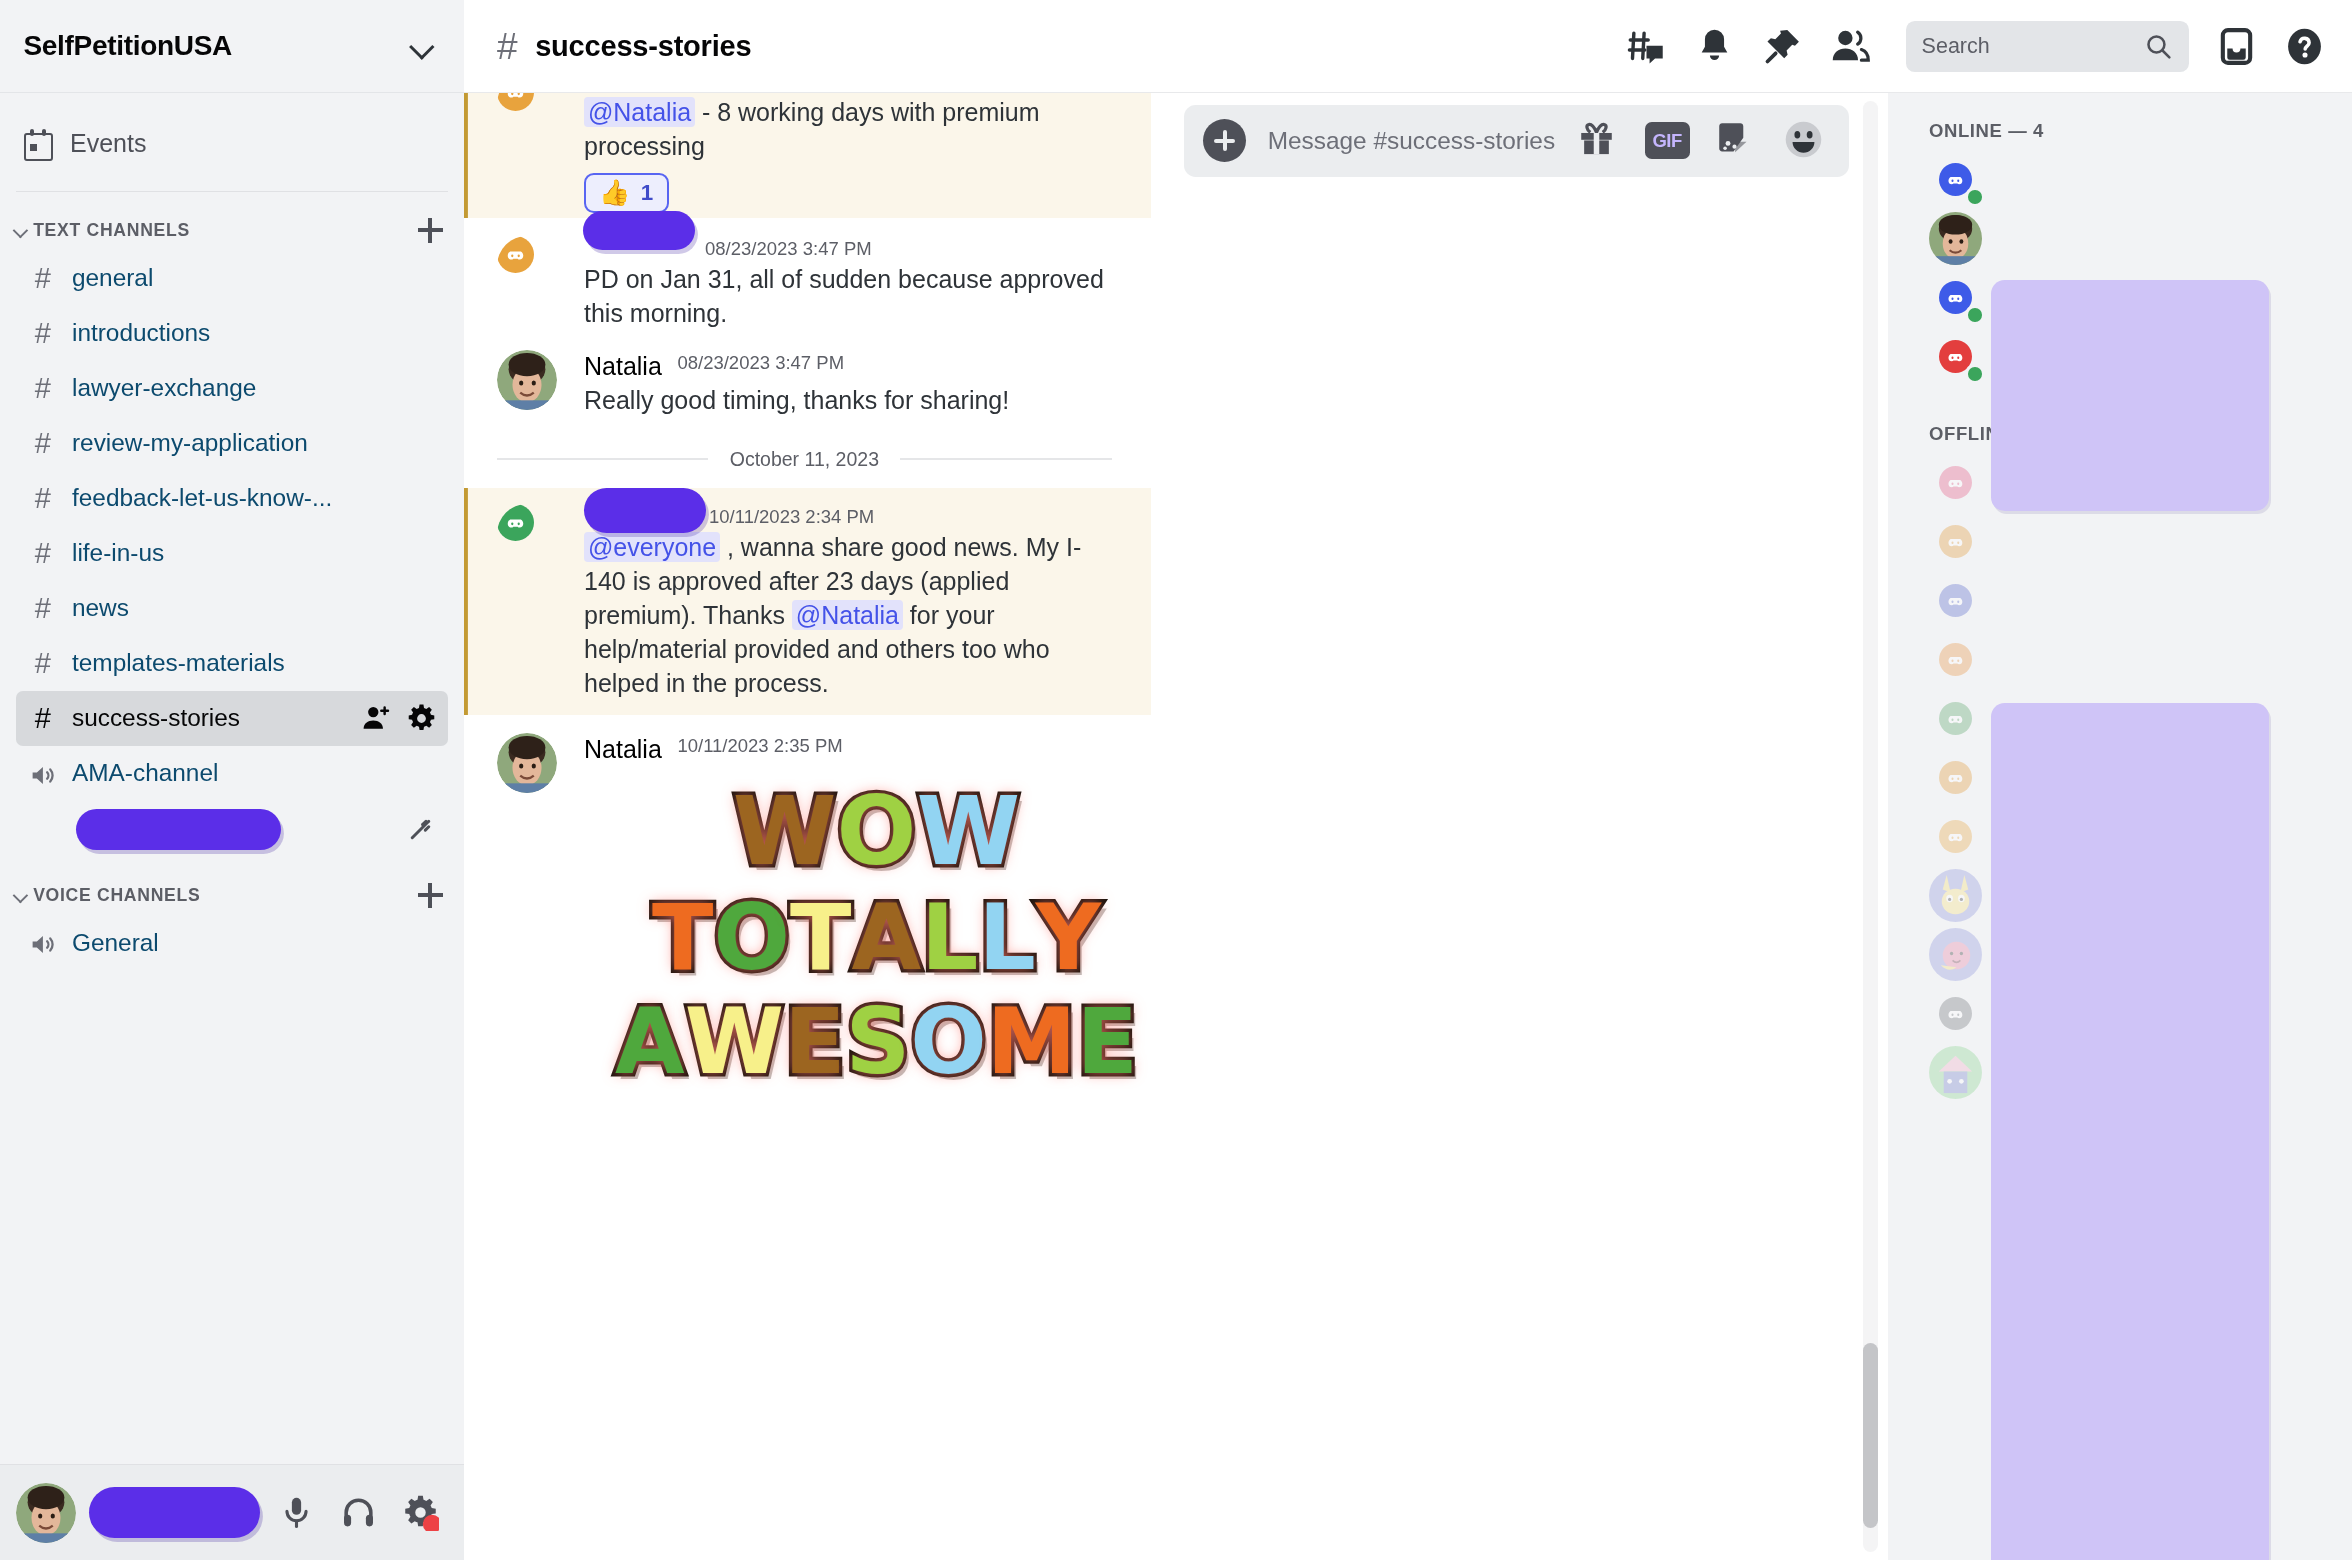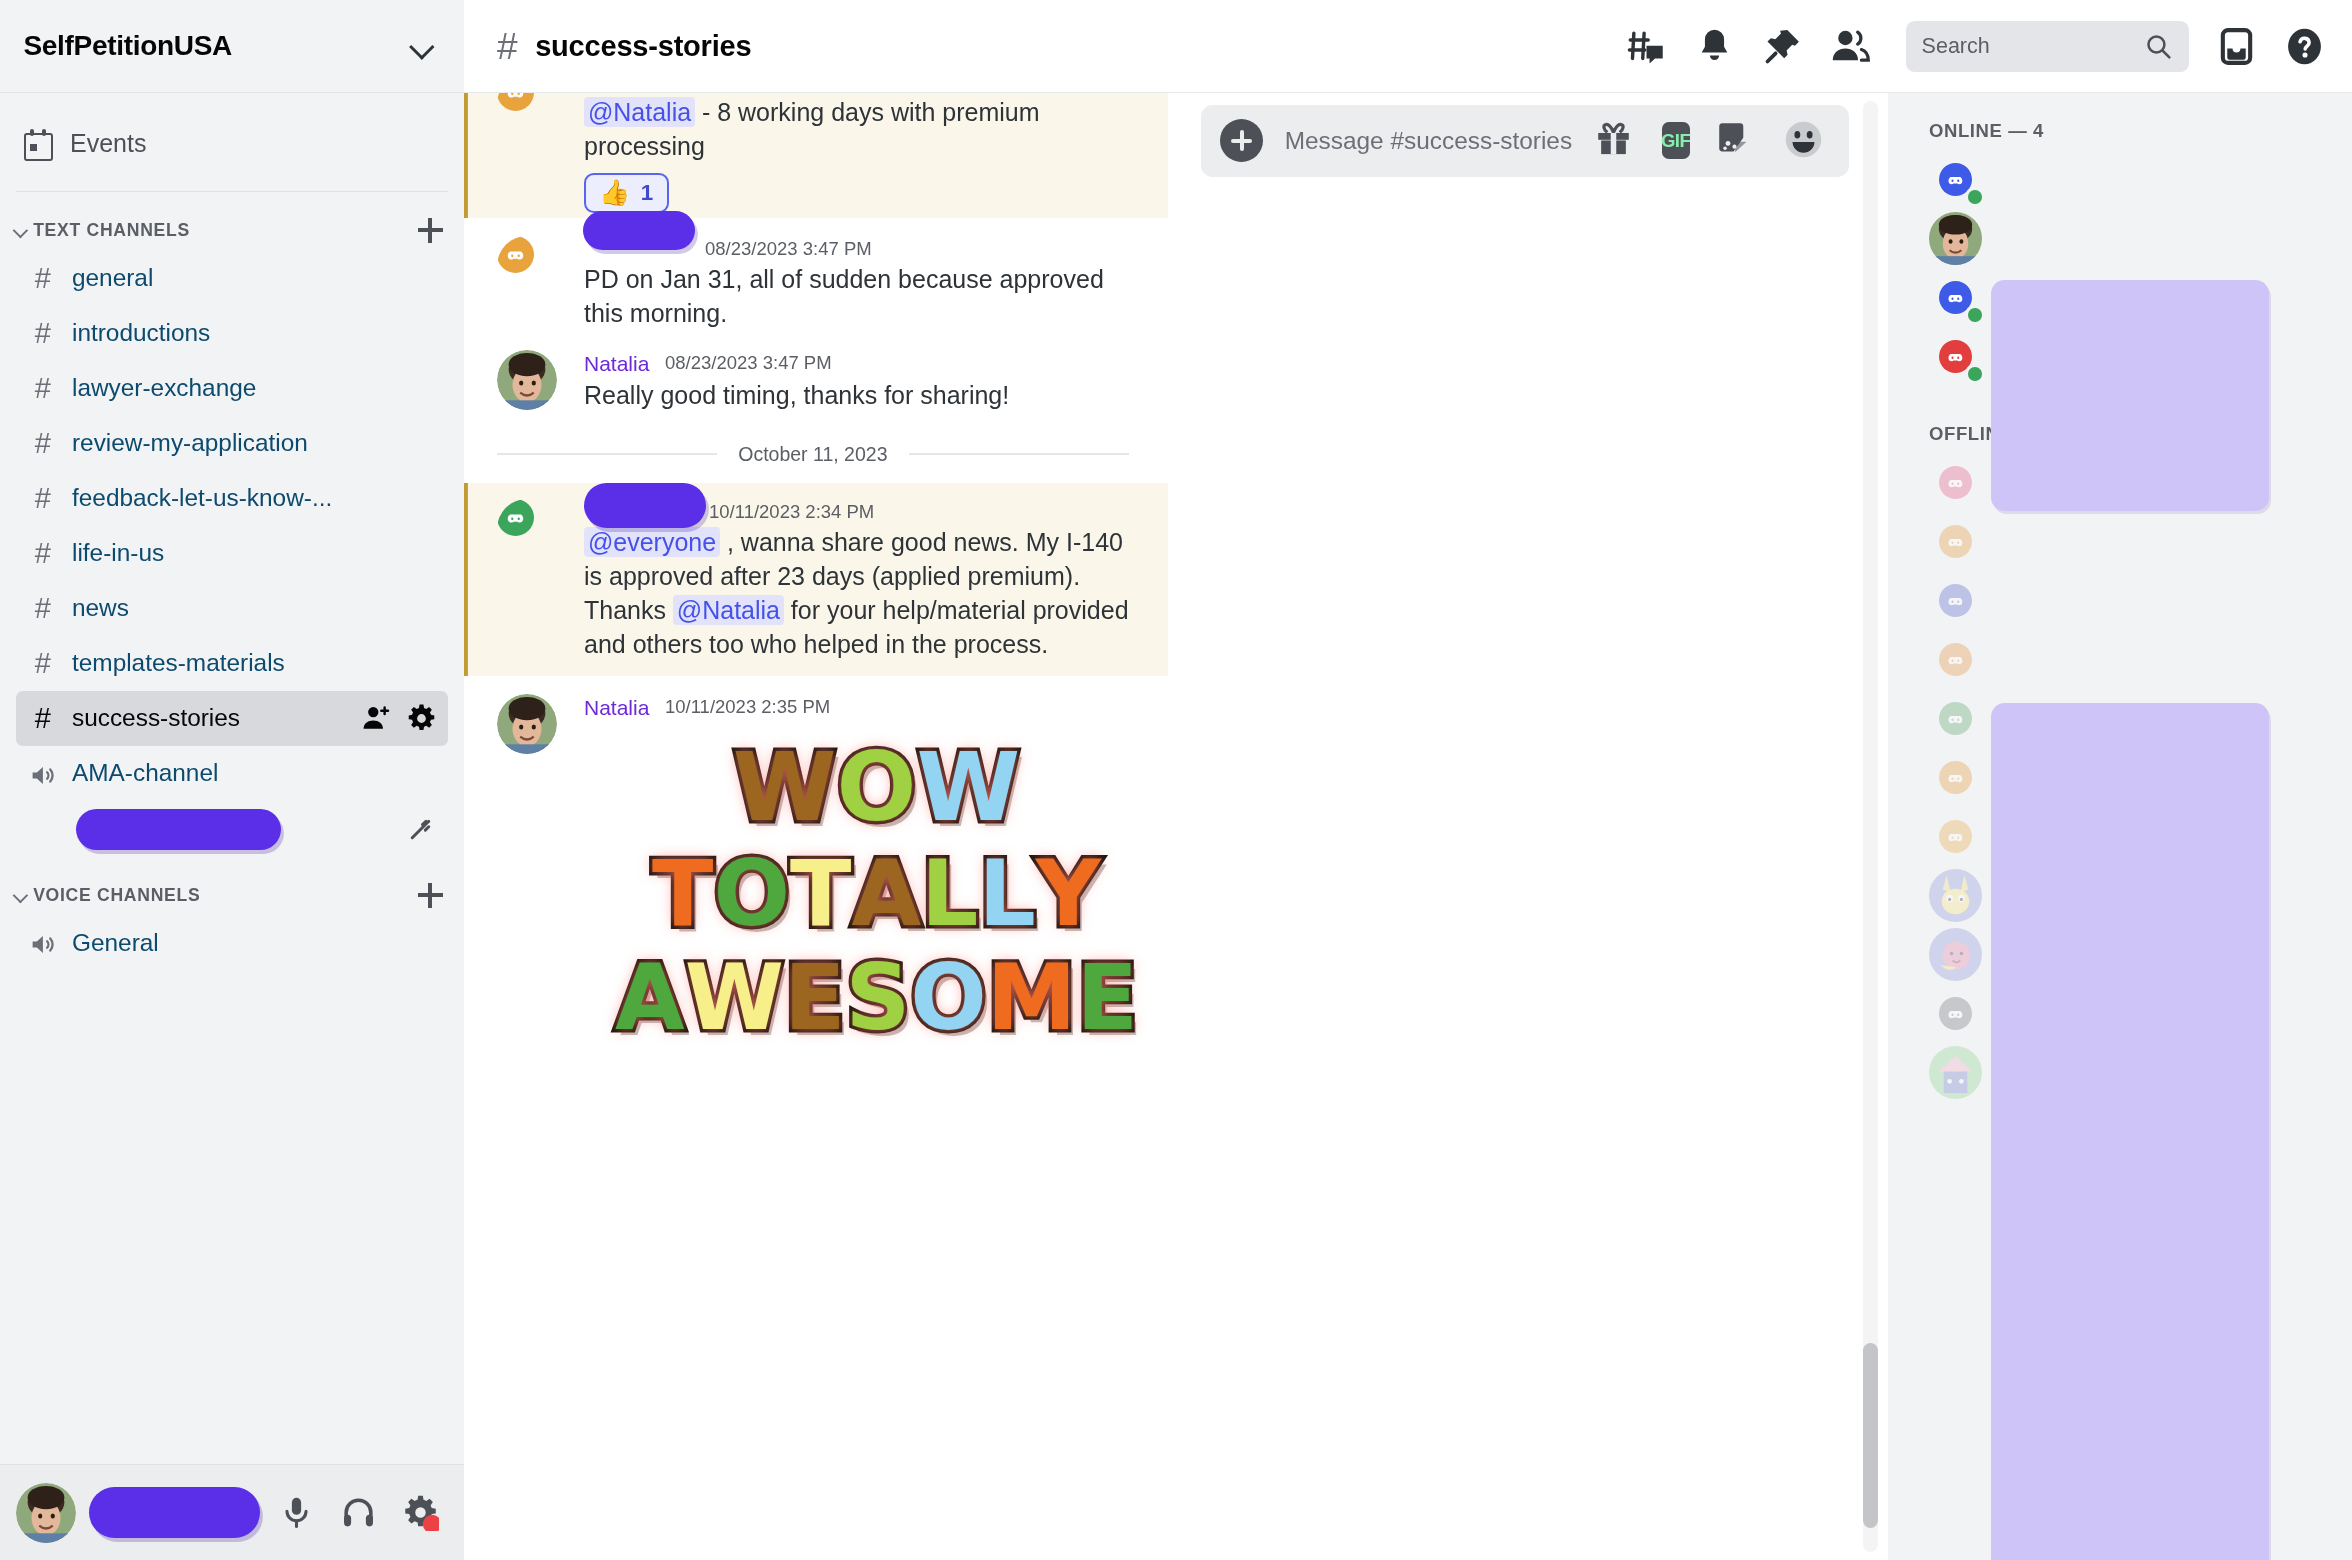--- a/index.html
+++ b/index.html
@@ -179,21 +179,21 @@
   .msg.mention {
     background: #FBF6EA;
     box-shadow: inset 3.9px 0 0 #C39A33;
   }
   .av {
     width: 60px; height: 60px; border-radius: 50%; flex: 0 0 60px;
     margin-right: 27px; position: relative; overflow: hidden; cursor: pointer;
   }
   .body { flex: 1; min-width: 0; padding-top: 2px; }
   .mhead { display: flex; align-items: flex-start; gap: 15.6px; margin-bottom: 2px; }
-  .mauthor { font-size: 21px; font-weight: 500; color: #6d28d9; cursor: pointer; }
+  .mauthor { font-size: 25px; font-weight: 500; color: #000000; cursor: pointer; }
   .mtime { font-size: 18.5px; color: #5C5E66; }
   .mtext { font-size: 25px; line-height: 1.36; color: #2E3338; }
   .mention-chip {
     color: #4452E8; background: #E2E2FB; border-radius: 3.9px;
     padding: 1px 3.9px; cursor: pointer; font-weight: 400;
   }
 
   .date-div {
     display: flex; align-items: center; margin: 25px 39px 17.6px 33px;
   }
@@ -236,22 +236,22 @@
   }
   .plus-circle::before, .plus-circle::after {
     content: ""; position: absolute; background: #EBEDEF;
   }
   .plus-circle::before { left: 10.7px; top: 19.5px; width: 21.5px; height: 4.4px; border-radius: 2px; }
   .plus-circle::after  { top: 10.7px; left: 19.5px; height: 21.5px; width: 4.4px; border-radius: 2px; }
   .composer-ph { flex: 1; font-size: 24.4px; color: #6D6F78; }
   .comp-icons { display: flex; align-items: center; gap: 25px; }
   .ci { width: 43px; height: 43px; position: relative; cursor: pointer; }
   .gif-badge {
-    width: 28px; height: 37px; border-radius: 6.8px; background: #4E5058;
-    color: #86efac; font-size: 18.5px; font-weight: bold;
+    width: 45px; height: 37px; border-radius: 6.8px; background: #4E5058;
+    color: #c4b5fd; font-size: 18.5px; font-weight: bold;
     display: flex; align-items: center; justify-content: center;
     letter-spacing: -0.5px; cursor: pointer;
   }
 
   
   .members {
     width: 464px; flex: 0 0 464px; background: #F2F3F5;
     padding: 0; position: relative; overflow: hidden;
   }
   .mem-section {

